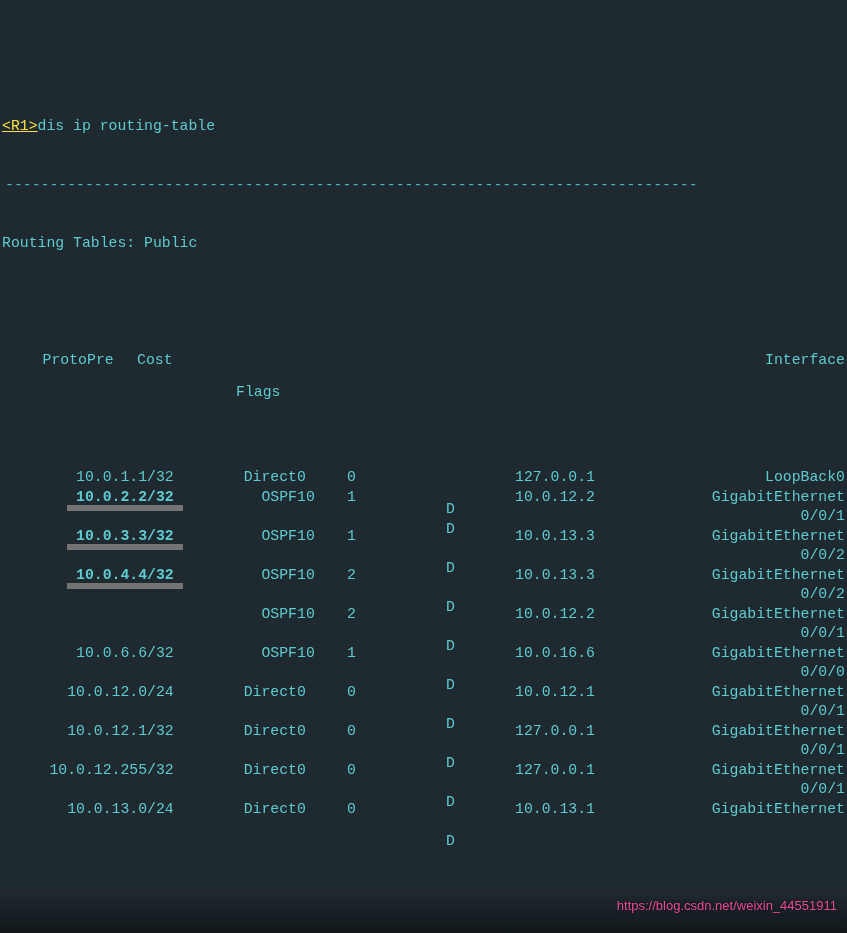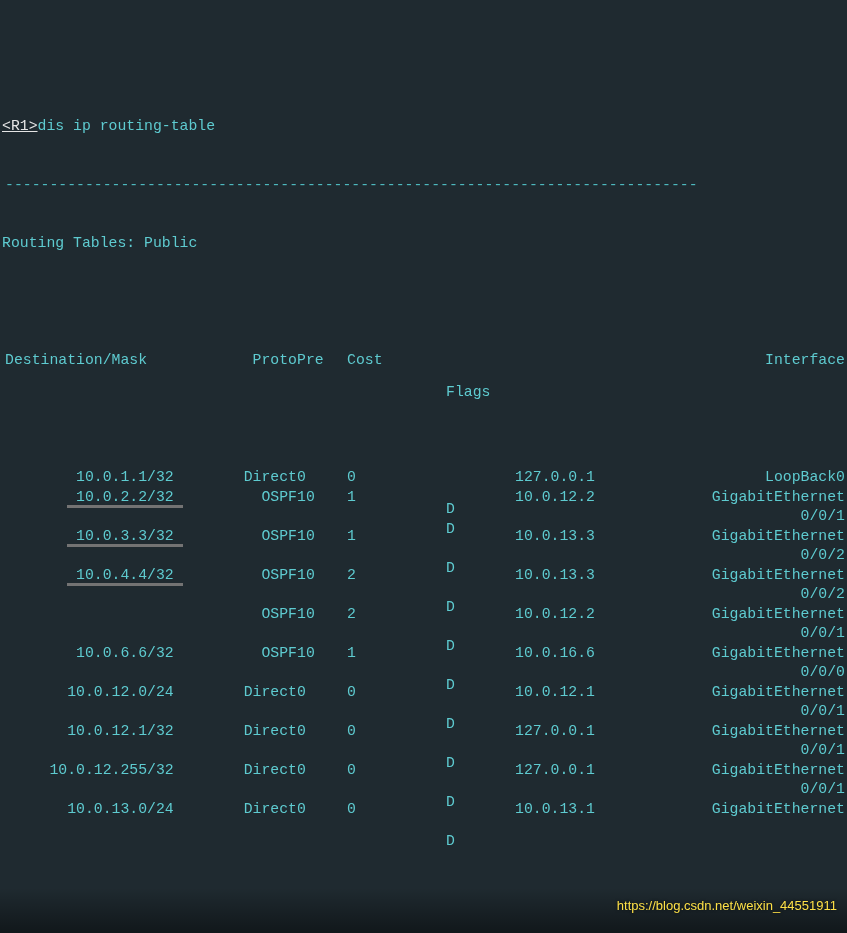--- a/index.html
+++ b/index.html
@@ -10,52 +10,51 @@
     font-size:14.8px;
     line-height:19.5px;
     width:847px;
     height:933px;
     overflow:hidden;
     white-space:pre;
     position:relative;
   }
   .term { padding:0 2px; }
   .line { height:19.5px; }
-  .prompt { color:#e5e5e5;text-decoration:underline; }
+  .prompt { color:#fde047;text-decoration:underline; }
   .hdr, .row { display:flex; }
   .c-dest  { width:210px; padding-left:3px; }
   .c-proto { width:85px;text-align:right; }
   .c-pre   { width:50px; }
   .c-cost  { width:99px; }
   .c-flags { width:69px;margin-top:32px; }
   .c-nh    { width:168px; }
   .c-if    { flex:1;text-align:right; }
   .wrap { padding-left:3px;text-align:right; }
-  .ul { border-bottom:3px solid #737373; }
+  .ul { border-bottom:6px solid #737373;font-weight:bold; }
   .dash { letter-spacing:0; color:#4db8bd; padding-left:3px;}
   .watermark {
     position:absolute; bottom:18px; right:10px;
-    color:#fde047; font-family:Arial,sans-serif; font-size:13px;
+    color:#ec4899; font-family:Arial,sans-serif; font-size:13px;
     text-shadow:0 0 3px rgba(0,0,0,.6);
   }
   .shade { position:absolute; left:0; right:0; bottom:0; height:45px;
     background:linear-gradient(to bottom,rgba(0,0,0,0),rgba(0,0,0,.45)); pointer-events:none;}
 </style>
 </head>
 <body>
 
 
 
 <div class="term">
   <div class="line"><span class="prompt">&lt;R1&gt;</span><span>dis ip routing-table</span></div>
   <div class="line dash">------------------------------------------------------------------------------</div>
   <div class="line">Routing Tables: Public</div>
   <div class="line"></div>
   <div class="line hdr">
-    <span class="c-dest">Destination/Mask</span>
     <span class="c-proto">Proto</span>
     <span class="c-pre">Pre</span>
     <span class="c-cost">Cost</span>
     <span class="c-flags">Flags</span>
     <span class="c-if">Interface</span>
   </div>
   <div class="line"></div>
   <div id="rows"><div class="line row"><span class="c-dest"><span>        </span><span>10.0.1.1/32</span></span><span class="c-proto">Direct</span><span class="c-pre">0</span><span class="c-cost">0</span><span class="c-flags">D</span><span class="c-nh">127.0.0.1</span><span class="c-if">LoopBack0</span></div><div class="line row"><span class="c-dest"><span>       </span><span class="ul"> 10.0.2.2/32 </span></span><span class="c-proto">OSPF</span><span class="c-pre">10</span><span class="c-cost">1</span><span class="c-flags">D</span><span class="c-nh">10.0.12.2</span><span class="c-if">GigabitEthernet</span></div><div class="line wrap">0/0/1</div><div class="line row"><span class="c-dest"><span>       </span><span class="ul"> 10.0.3.3/32 </span></span><span class="c-proto">OSPF</span><span class="c-pre">10</span><span class="c-cost">1</span><span class="c-flags">D</span><span class="c-nh">10.0.13.3</span><span class="c-if">GigabitEthernet</span></div><div class="line wrap">0/0/2</div><div class="line row"><span class="c-dest"><span>       </span><span class="ul"> 10.0.4.4/32 </span></span><span class="c-proto">OSPF</span><span class="c-pre">10</span><span class="c-cost">2</span><span class="c-flags">D</span><span class="c-nh">10.0.13.3</span><span class="c-if">GigabitEthernet</span></div><div class="line wrap">0/0/2</div><div class="line row"><span class="c-dest"><span></span><span></span></span><span class="c-proto">OSPF</span><span class="c-pre">10</span><span class="c-cost">2</span><span class="c-flags">D</span><span class="c-nh">10.0.12.2</span><span class="c-if">GigabitEthernet</span></div><div class="line wrap">0/0/1</div><div class="line row"><span class="c-dest"><span>        </span><span>10.0.6.6/32</span></span><span class="c-proto">OSPF</span><span class="c-pre">10</span><span class="c-cost">1</span><span class="c-flags">D</span><span class="c-nh">10.0.16.6</span><span class="c-if">GigabitEthernet</span></div><div class="line wrap">0/0/0</div><div class="line row"><span class="c-dest"><span>       </span><span>10.0.12.0/24</span></span><span class="c-proto">Direct</span><span class="c-pre">0</span><span class="c-cost">0</span><span class="c-flags">D</span><span class="c-nh">10.0.12.1</span><span class="c-if">GigabitEthernet</span></div><div class="line wrap">0/0/1</div><div class="line row"><span class="c-dest"><span>       </span><span>10.0.12.1/32</span></span><span class="c-proto">Direct</span><span class="c-pre">0</span><span class="c-cost">0</span><span class="c-flags">D</span><span class="c-nh">127.0.0.1</span><span class="c-if">GigabitEthernet</span></div><div class="line wrap">0/0/1</div><div class="line row"><span class="c-dest"><span>     </span><span>10.0.12.255/32</span></span><span class="c-proto">Direct</span><span class="c-pre">0</span><span class="c-cost">0</span><span class="c-flags">D</span><span class="c-nh">127.0.0.1</span><span class="c-if">GigabitEthernet</span></div><div class="line wrap">0/0/1</div><div class="line row"><span class="c-dest"><span>       </span><span>10.0.13.0/24</span></span><span class="c-proto">Direct</span><span class="c-pre">0</span><span class="c-cost">0</span><span class="c-flags">D</span><span class="c-nh">10.0.13.1</span><span class="c-if">GigabitEthernet</span></div></div>
 </div>
 

